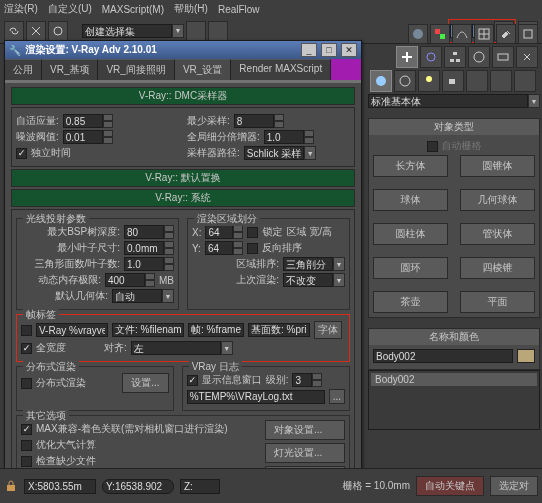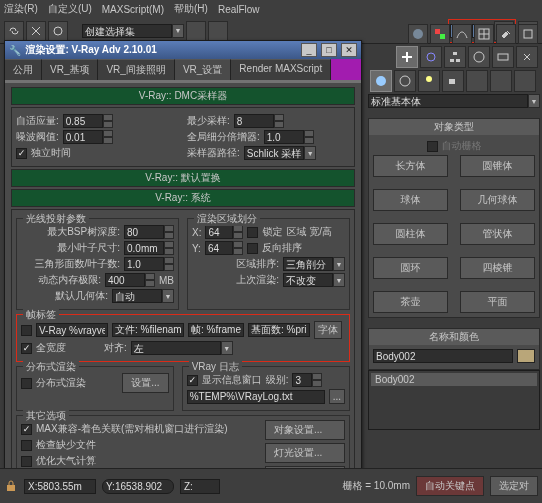--- a/index.html
+++ b/index.html
@@ -476,25 +476,25 @@
    <div class="grp">
     <span class="lgd">其它选项</span>
     <div class="split">
      <div>
       <div class="row">
                 <span class="chk">✓</span>
                 <span class="lbl">MAX兼容-着色关联(需对相机窗口进行渲染)</span>
               </div>
       <div class="row">
                 <span class="chk"></span>
-                <span class="lbl">检查缺少文件</span>
+                <span class="lbl">优化大气计算</span>
               </div>
       <div class="row">
                 <span class="chk"></span>
-                <span class="lbl">优化大气计算</span>
+                <span class="lbl">检查缺少文件</span>
               </div>
       <div class="row">
                 <span class="chk"></span>
                 <span class="lbl">低线程优先权</span>
               </div>
      </div>
      <div style="flex:0 0 80px;display:flex;flex-direction:column;gap:3px">
       <div class="btn">对象设置...</div>
       <div class="btn">灯光设置...</div>
       <div class="btn">预设...</div>

